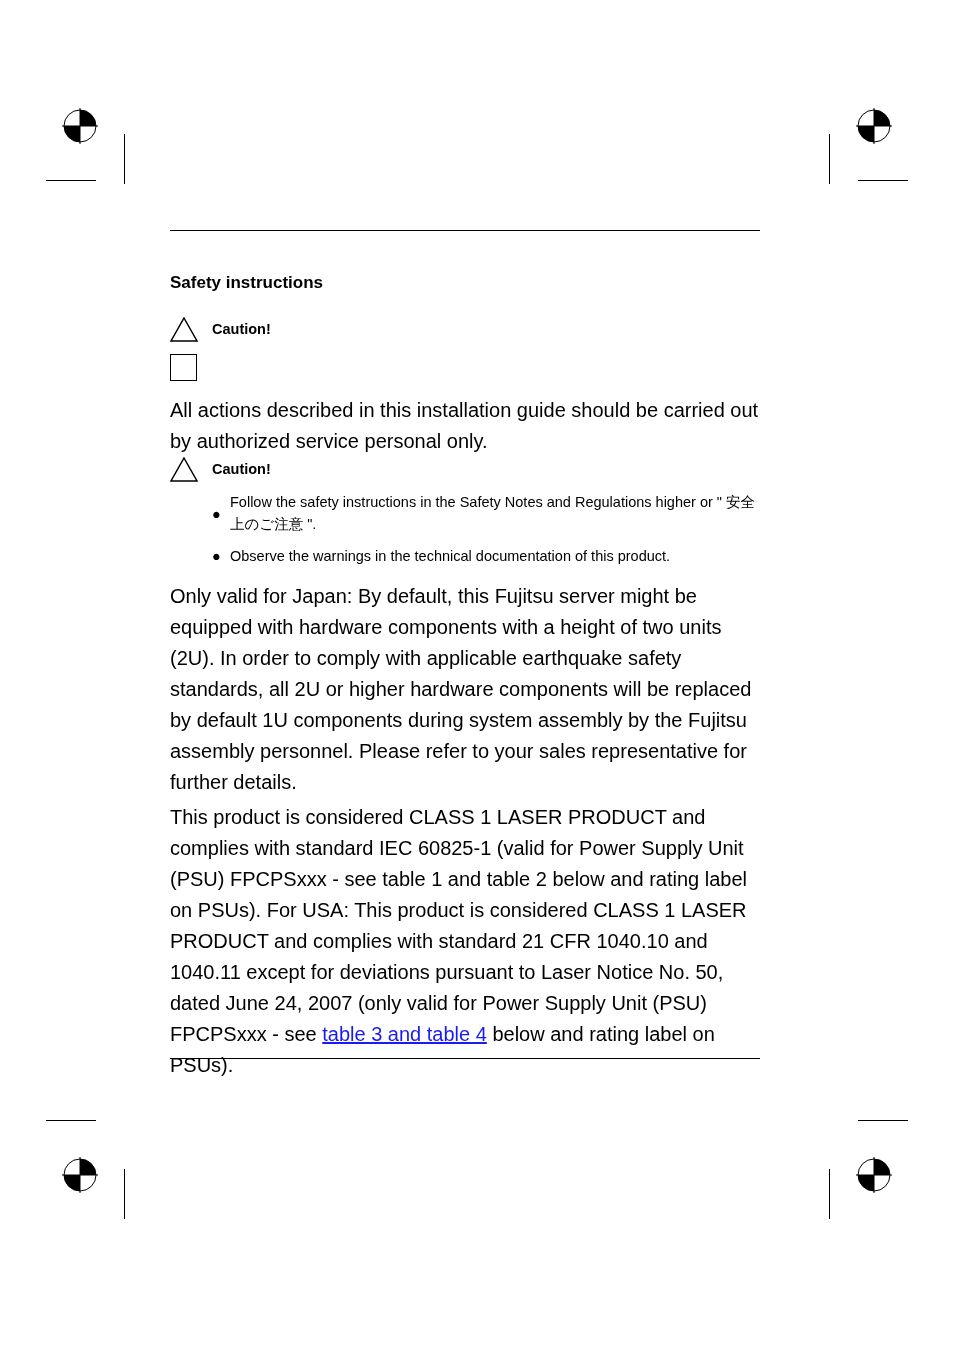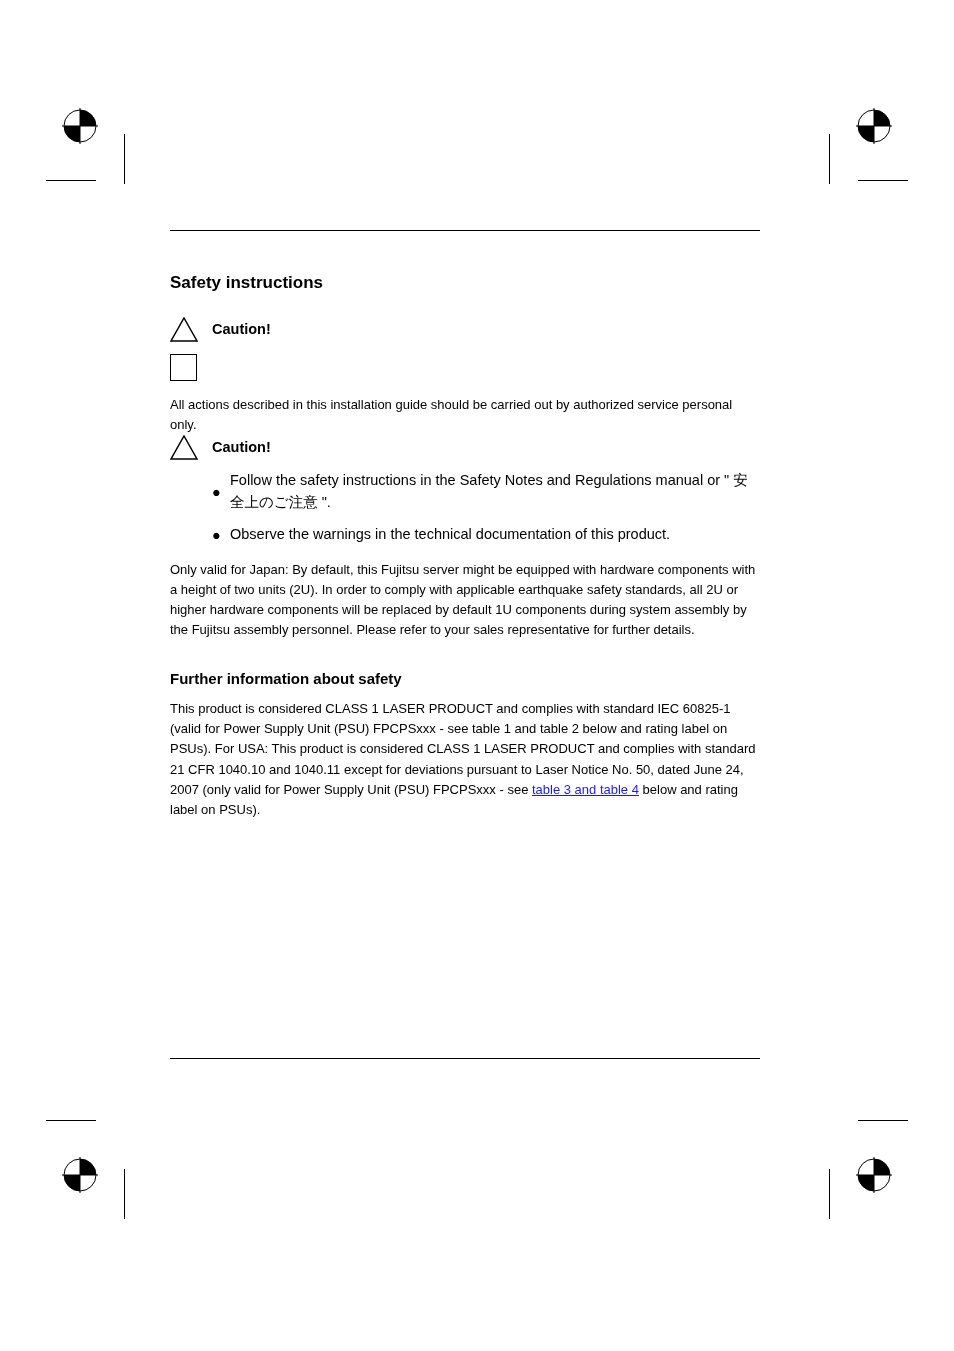--- a/index.html
+++ b/index.html
@@ -21,21 +21,21 @@
 .crop.br-v{right:124px;bottom:132px;width:1px;height:50px}
 .content{position:absolute;left:170px;top:230px;width:590px}
 .rule{border-top:1px solid #000;margin-bottom:42px}
 .rule-bottom{position:absolute;left:170px;top:1058px;width:590px;border-top:1px solid #000}
 .section-title{font-size:17px;font-weight:bold;margin:0 0 24px 0}
 .row{display:flex;align-items:center;margin-bottom:10px}
 .icon-cell{width:42px;flex:0 0 42px;display:flex;justify-content:flex-start}
 .icon-cell svg{display:block}
 .text-cell{flex:1;font-size:14.5px;line-height:1.5}
 .text-cell.bold{font-weight:bold}
-.para{font-size:13px;line-height:1.55;margin:14px 0 0 0}
+.para{font-size:20px;line-height:1.55;margin:14px 0 0 0}
 .subhead{font-size:15px;font-weight:bold;margin:30px 0 12px 0}
 a.link{color:#1a1af5;text-decoration:underline}
 .triangle{width:28px;height:25px}
 .square{width:25px;height:25px;border:1.5px solid #000;margin-top:2px}
 </style>
 </head>
 <body>
 
 <div class="page">
 
@@ -112,33 +112,32 @@
       <div class="icon-cell">
         <svg class="triangle" viewBox="0 0 28 25">
             <polygon points="14,1 27,24 1,24" fill="none" stroke="#000" stroke-width="1.5"></polygon>
           </svg>
       </div>
       <div class="text-cell bold">Caution!</div>
     </div>
 
     <div class="row" style="margin-left:42px">
       <div style="width:18px;flex:0 0 18px;font-size:14.5px">●</div>
-      <div class="text-cell">Follow the safety instructions in the Safety Notes and Regulations manual or " 安全上のご注意 ".</div>
+      <div class="text-cell">Follow the safety instructions in the Safety Notes and Regulations higher or " 安全上のご注意 ".</div>
     </div>
     <div class="row" style="margin-left:42px">
       <div style="width:18px;flex:0 0 18px;font-size:14.5px">●</div>
       <div class="text-cell">Observe the warnings in the technical documentation of this product.</div>
     </div>
 
     <p class="para">
       <span style="font-weight:normal">Only valid for Japan:</span>
       <span>By default, this Fujitsu server might be equipped with hardware components with a height of two units (2U). In order to comply with applicable earthquake safety standards, all 2U or higher hardware components will be replaced by default 1U components during system assembly by the Fujitsu assembly personnel. Please refer to your sales representative for further details.</span>
     </p>
 
-    <div class="subhead">Further information about safety</div>
 
 
 
     <p class="para" style="margin-top:4px">
       <span>This product is considered CLASS 1 LASER PRODUCT and complies with standard IEC 60825-1 (valid for Power Supply Unit (PSU) FPCPSxxx - see table 1 and table 2 below and rating label on PSUs). For USA: This product is considered CLASS 1 LASER PRODUCT and complies with standard 21 CFR 1040.10 and 1040.11 except for deviations pursuant to Laser Notice No. 50, dated June 24, 2007 (only valid for Power Supply Unit (PSU) FPCPSxxx - see </span><a href="#" class="link">table 3 and table 4</a><span> below and rating label on PSUs).</span>
     </p>
   </div>
 
   <div class="rule-bottom"></div>
 </div>

